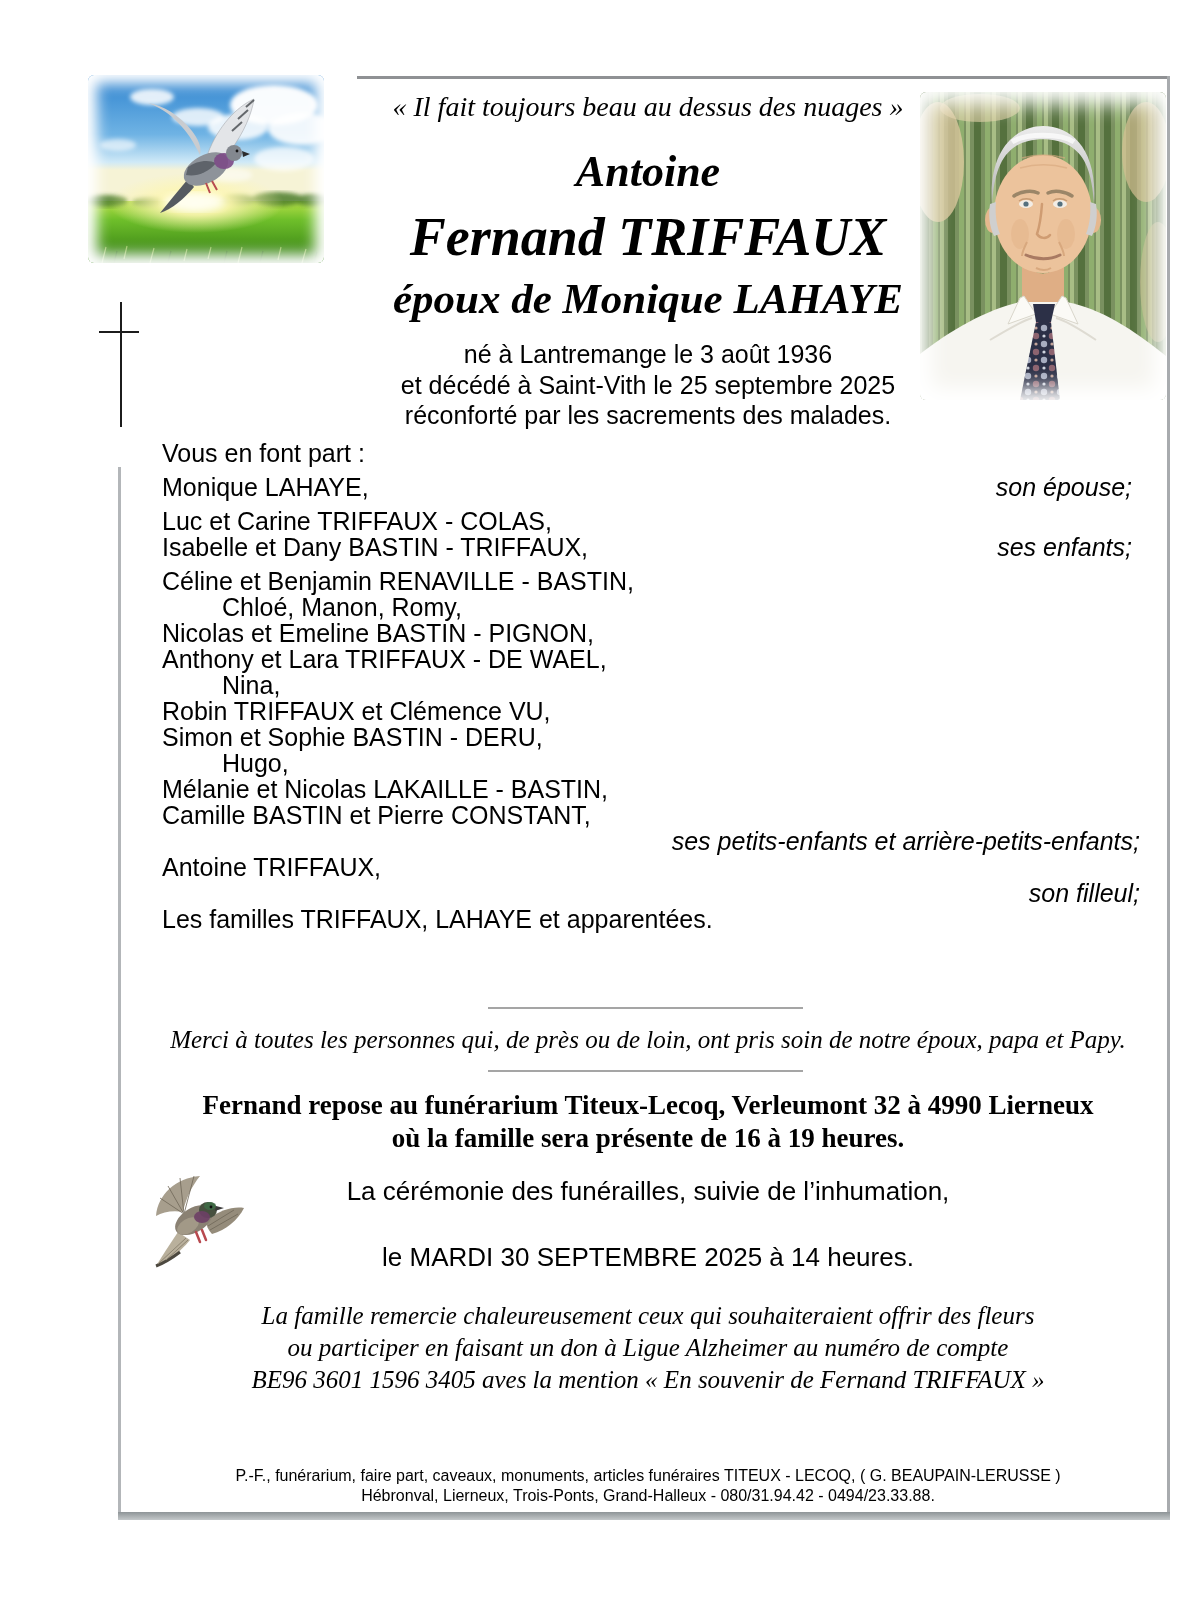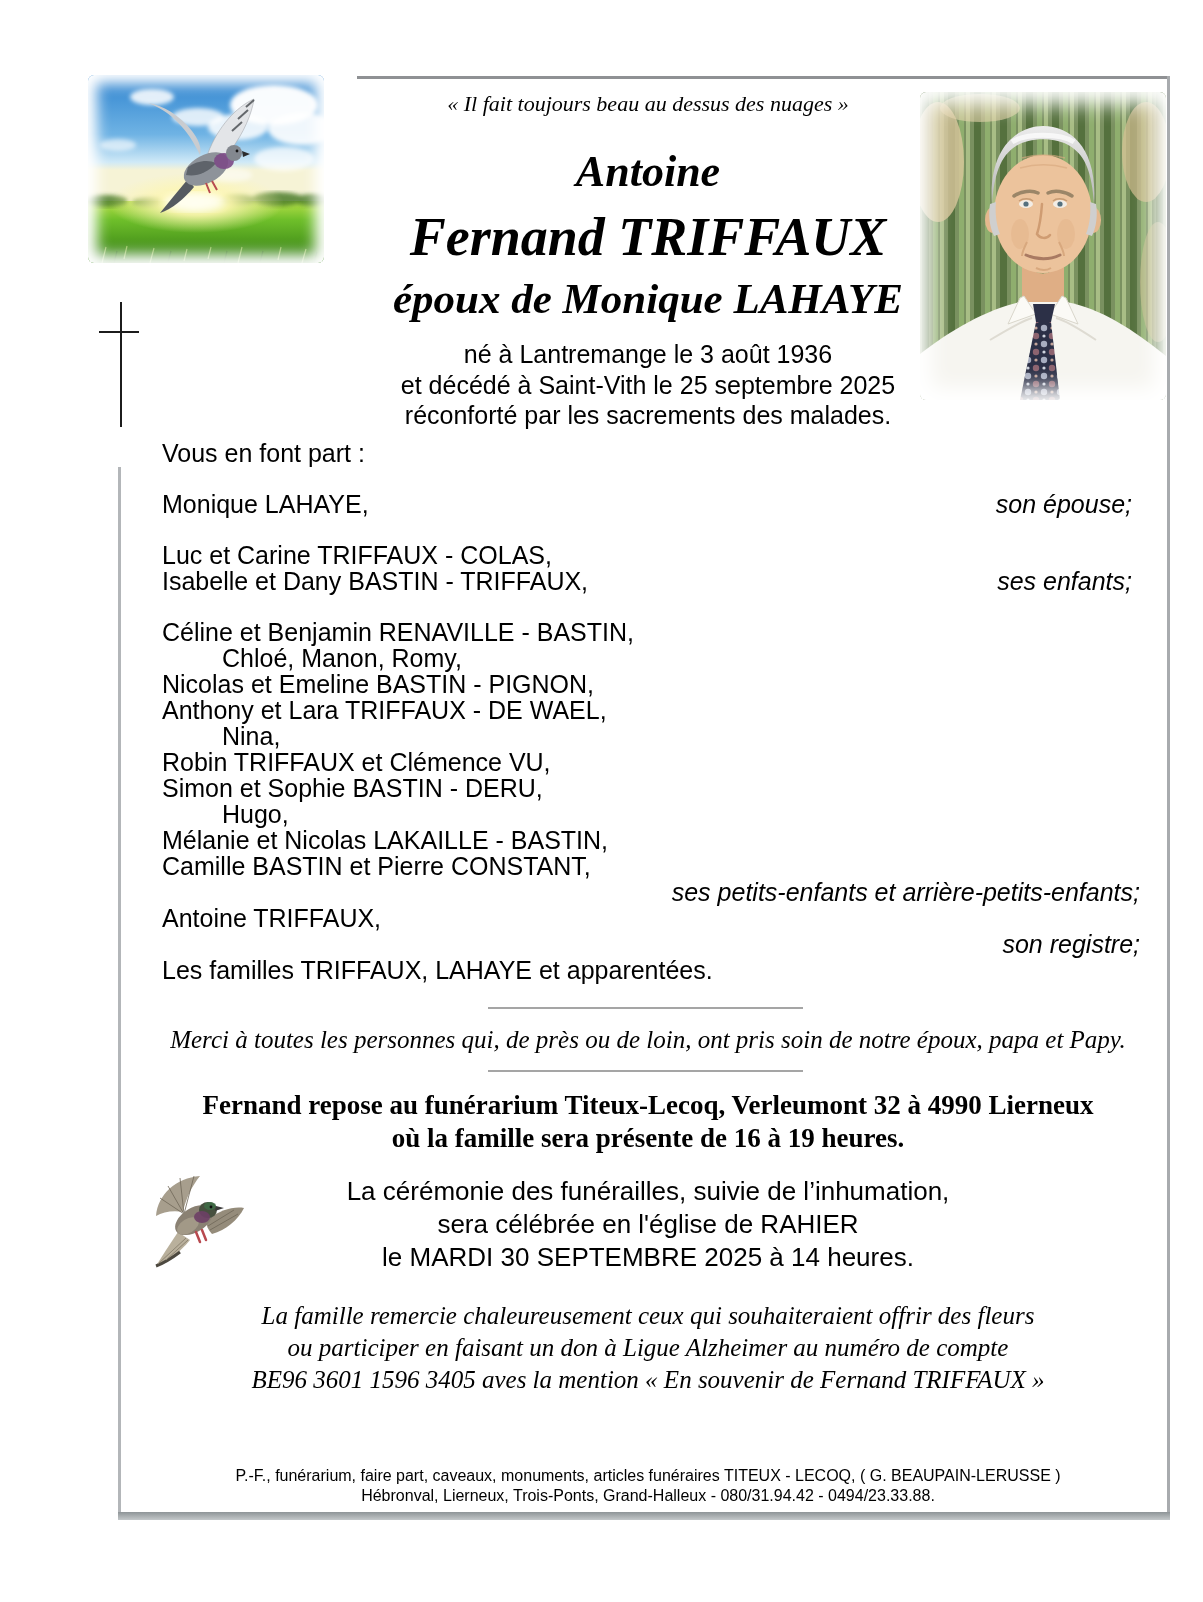--- a/index.html
+++ b/index.html
@@ -25,32 +25,32 @@
 
   
   .photo{overflow:hidden;border-radius:6px;}
   .photo .soft{position:absolute;inset:0;box-shadow:inset 0 0 14px 9px #ffffff;pointer-events:none;}
   .landscape{left:88px;top:75px;width:236px;height:188px;}
   .portrait{left:920px;top:92px;width:246px;height:308px;}
   .portrait .soft{box-shadow:inset 0 0 20px 12px #ffffff;}
   .dove2{left:142px;top:1170px;width:105px;height:105px;}
 
   
-  .quote{top:91px;font-size:22px;font-family:Liberation Serif, serif;}
+  .quote{top:91px;font-size:28px;font-family:Liberation Serif, serif;}
   .title-monsieur{top:146px;font-size:44px;}
   .title-name{top:206px;font-size:54px;}
   .title-spouse{top:274px;font-size:43px;}
   .meta1{top:340px;font-size:25px;}
   .meta2{top:371px;font-size:25px;}
   .meta3{top:401px;font-size:25px;}
 
   
   .family{left:162px;top:440px;width:978px;font-size:25px;line-height:26px;}
   .fline{position:relative;}
-  .gap{margin-top:25px;}
+  .gap{margin-top:8px;}
   .indent{padding-left:60px;}
   .rel-abs{position:absolute;right:8px;top:0;font-style:italic;}
   .rline{text-align:right;font-style:italic;}
 
   .divider{left:488px;width:315px;height:2px;background:#a5a5a5;}
   .div1{top:1007px;} .div2{top:1070px;}
   .merci{top:1026px;font-size:25px;}
   .view1{top:1090px;font-size:27px;}
   .view2{top:1123px;font-size:27px;}
   .cer{font-size:26px;}
@@ -252,33 +252,32 @@
       <div class="fline indent">Nina,</div>
       <div class="fline">Robin TRIFFAUX et Clémence VU,</div>
       <div class="fline">Simon et Sophie BASTIN - DERU,</div>
       <div class="fline indent">Hugo,</div>
       <div class="fline">Mélanie et Nicolas LAKAILLE - BASTIN,</div>
       <div class="fline">Camille BASTIN et Pierre CONSTANT,</div>
       <div class="fline rline">ses petits-enfants et arrière-petits-enfants;</div>
     </div>
 
     <div class="fline">Antoine TRIFFAUX,</div>
-    <div class="fline rline">son registre;</div>
+    <div class="fline rline">son filleul;</div>
     <div class="fline">Les familles TRIFFAUX, LAHAYE et apparentées.</div>
   </div>
 
   <div class="abs divider div1"></div>
   <div class="abs ctr nowrap serif-i merci">Merci à toutes les personnes qui, de près ou de loin, ont pris soin de notre époux, papa et Papy.</div>
   <div class="abs divider div2"></div>
 
   <div class="abs ctr nowrap serif-b view1">Fernand repose au funérarium Titeux-Lecoq, Verleumont 32 à 4990 Lierneux</div>
   <div class="abs ctr nowrap serif-b view2">où la famille sera présente de 16 à 19 heures.</div>
 
   <div class="abs ctr nowrap cer cer1">La cérémonie des funérailles, suivie de l’inhumation,</div>
-  <div class="abs ctr nowrap cer cer2">sera célébrée en l'église de RAHIER</div>
   <div class="abs ctr nowrap cer cer3">le MARDI 30 SEPTEMBRE 2025 à 14 heures.</div>
 
   <div class="abs dove2">
     <svg width="105" height="105" viewBox="0 0 105 105">
       <path d="M14,46 C16,24 34,8 58,6 C50,16 44,28 41,42 C31,40 21,42 14,46 Z" fill="#a79e8d"></path>
       <g stroke="#6f6758" stroke-width="1" opacity="0.8">
         <path d="M42,44 L18,28"></path>
           <path d="M42,44 L26,16"></path>
           <path d="M42,44 L38,8"></path>
           <path d="M42,44 L52,6"></path>

